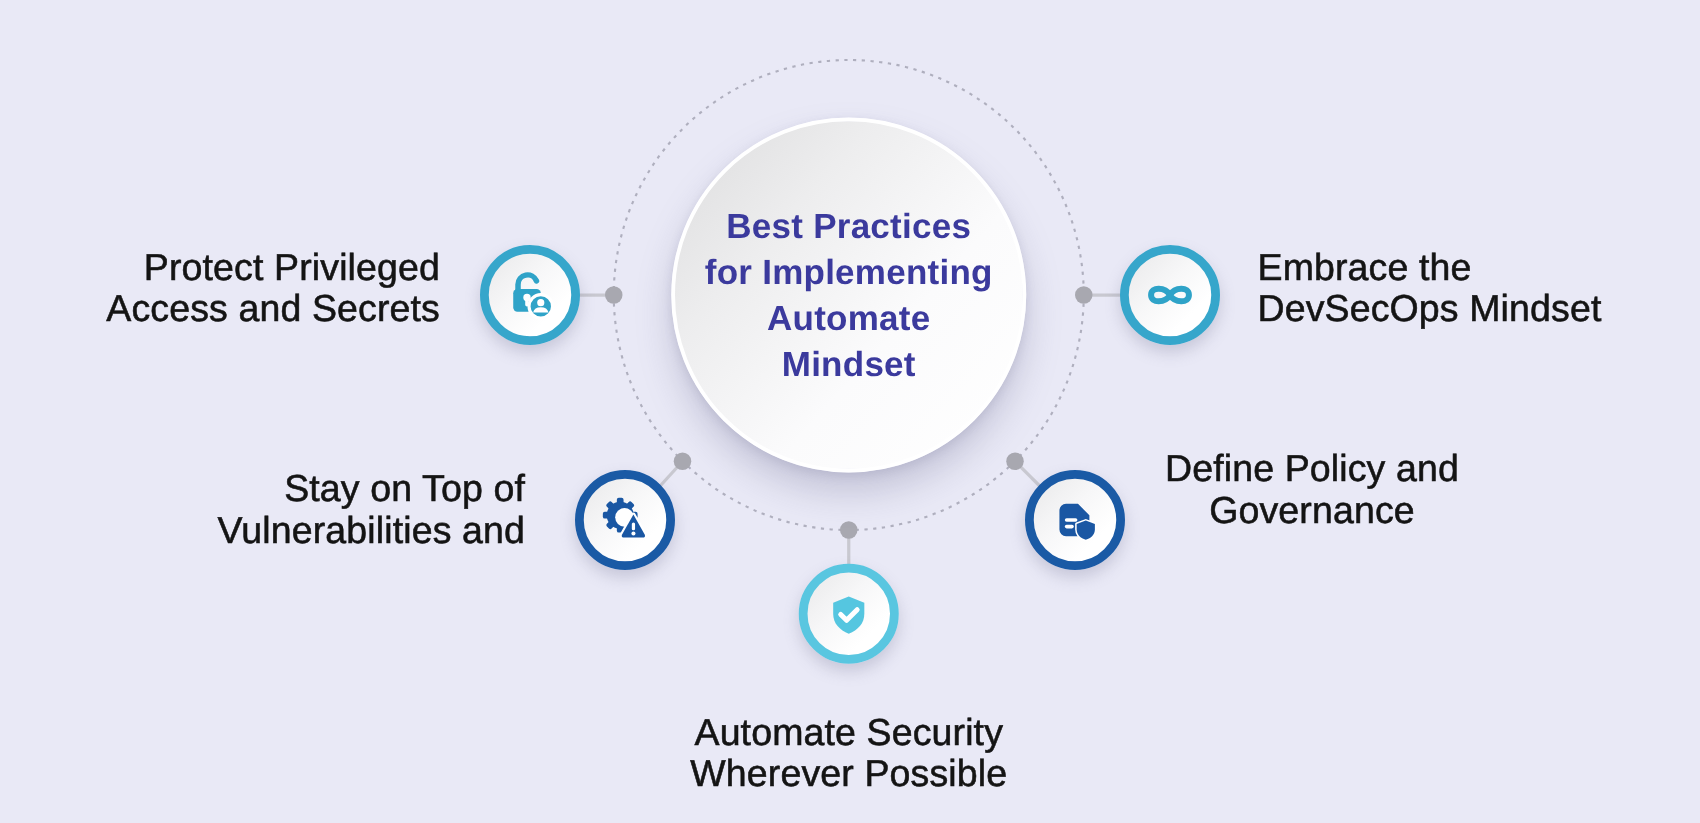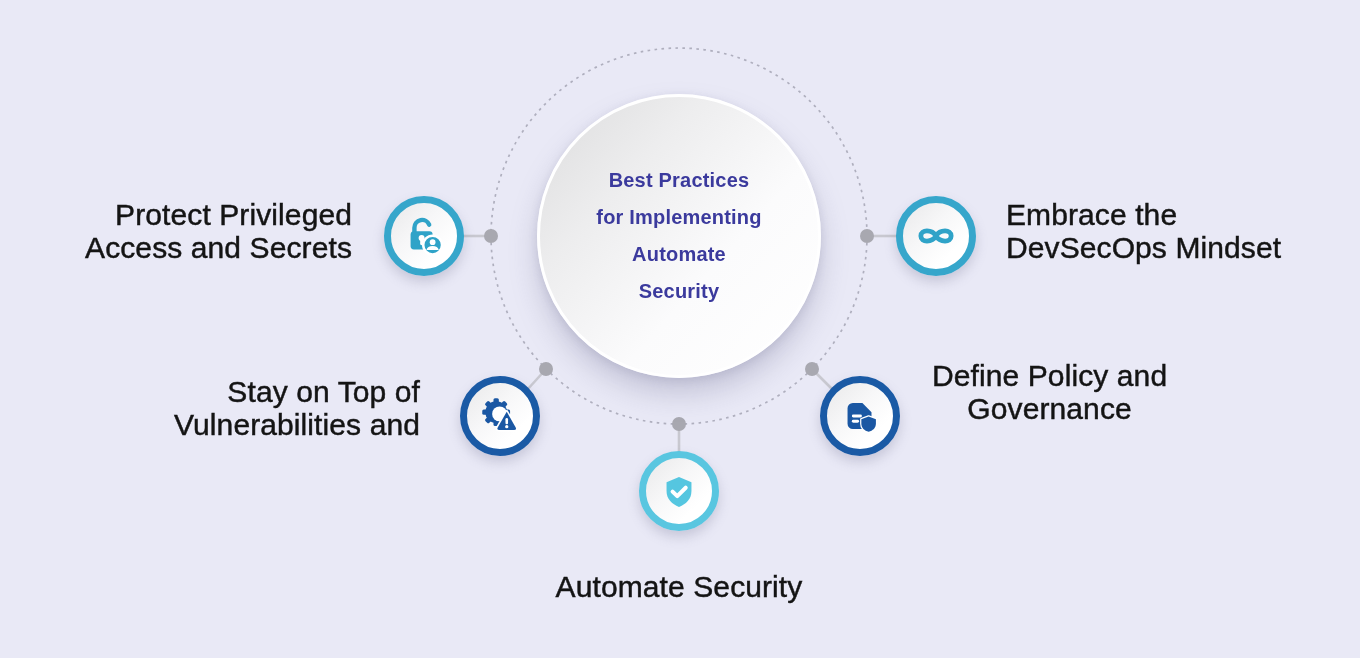--- a/index.html
+++ b/index.html
@@ -16,21 +16,21 @@
   .hub{
     position:absolute;left:537px;top:94px;width:284px;height:284px;
     border-radius:50%;
     background:linear-gradient(132deg,#dcdcdd 0%,#ededee 30%,#fbfbfc 62%,#ffffff 100%);
     border:3px solid #ffffff;
     box-shadow:0 16px 28px rgba(118,118,152,0.32), 0 3px 8px rgba(118,118,152,0.18);
     box-sizing:border-box;
     display:flex;align-items:center;justify-content:center;text-align:center;
   }
   .hub-title{
-    color:#3B3A9D;font-size:20px;line-height:37px;font-weight:700;letter-spacing:0.2px;
+    color:#3B3A9D;font-size:28px;line-height:37px;font-weight:700;letter-spacing:0.2px;
   }
   .hub-title div{white-space:nowrap;}
 
   
   .node{
     position:absolute;width:80px;height:80px;border-radius:50%;
     box-sizing:border-box;
     background:linear-gradient(135deg,#e9e9ea 0%,#f7f7f8 42%,#ffffff 75%);
     display:flex;align-items:center;justify-content:center;
     box-shadow:0 6px 12px rgba(110,110,145,0.28);
@@ -80,21 +80,21 @@
       <circle cx="812" cy="369" r="7"></circle>
       <circle cx="679" cy="424" r="7"></circle>
     </g>
   </svg>
 
   <div class="hub">
     <div class="hub-title">
       <div>Best Practices</div>
       <div>for Implementing</div>
       <div>Automate</div>
-      <div>Security</div>
+      <div>Mindset</div>
     </div>
   </div>
 
   <div class="node ring-teal pos-tl">
     <svg viewBox="0 0 48 48">
       <path d="M14 20 V15.3 A8 8 0 0 1 29.4 12.2" fill="none" stroke="#2FA3C8" stroke-width="4.6" stroke-linecap="round"></path>
       <rect x="10" y="19" width="23" height="19" rx="3.5" fill="#2FA3C8"></rect>
       <circle cx="21.5" cy="26" r="3.1" fill="#ffffff"></circle>
       <rect x="20" y="27.2" width="3" height="6.4" rx="1.5" fill="#ffffff"></rect>
       <circle cx="33" cy="33.5" r="9.8" fill="#2FA3C8" stroke="#ffffff" stroke-width="2.6"></circle>
@@ -160,15 +160,16 @@
     <div>Vulnerabilities and</div>
   </div>
 
   <div class="label lbl-mr">
     <div>Define Policy and</div>
     <div>Governance</div>
   </div>
 
   <div class="label lbl-b">
     <div>Automate Security</div>
+    <div>Wherever Possible</div>
   </div>
 
 </div>
 
 </body></html>

